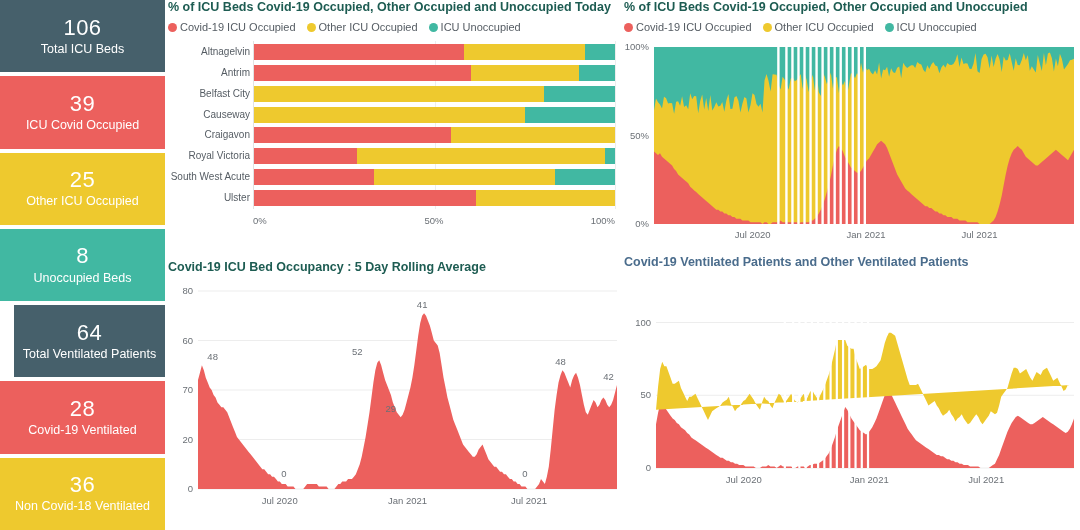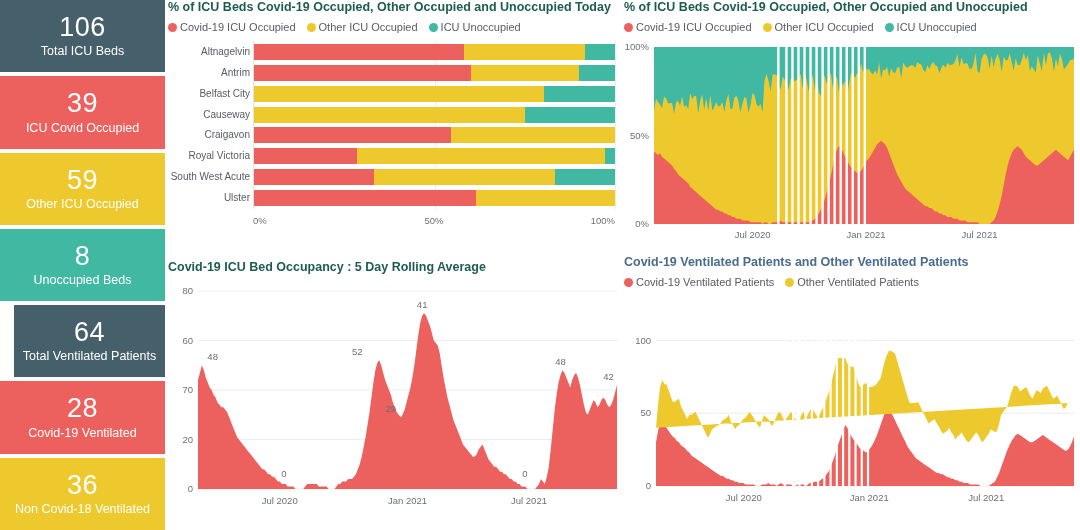--- a/index.html
+++ b/index.html
@@ -20,21 +20,21 @@
   .kpi-tile {
     flex: 1 1 0;
     margin-bottom: 4px;
     display: flex; flex-direction: column;
     align-items: center; justify-content: center;
     color: #ffffff;
     overflow: hidden;
   }
   .kpi-tile:last-child { margin-bottom: 0; }
   .kpi-value {
-    font-size: 27px; font-weight: 400; line-height: 1.05;
+    font-size: 22px; font-weight: 400; line-height: 1.05;
     letter-spacing: .5px;
   }
   .kpi-label {
     font-size: 12.5px; font-weight: 400; line-height: 1.2;
     margin-top: 3px; white-space: nowrap;
   }
 
   
   .panel { position: absolute; }
   #panel-tl { left: 168px; top: 0;    width: 455px; height: 258px; }
@@ -108,21 +108,21 @@
   <div class="kpi-column" id="kpi-column">
       <div class="kpi-tile" style="background: rgb(70, 96, 107);">
         <div class="kpi-value">106</div>
         <div class="kpi-label">Total ICU Beds</div>
       </div>
       <div class="kpi-tile" style="background: rgb(236, 96, 93);">
         <div class="kpi-value">39</div>
         <div class="kpi-label">ICU Covid Occupied</div>
       </div>
       <div class="kpi-tile" style="background: rgb(238, 201, 46);">
-        <div class="kpi-value">59</div>
+        <div class="kpi-value">25</div>
         <div class="kpi-label">Other ICU Occupied</div>
       </div>
       <div class="kpi-tile" style="background: rgb(65, 184, 162);">
         <div class="kpi-value">8</div>
         <div class="kpi-label">Unoccupied Beds</div>
       </div>
       <div class="kpi-tile" style="background: rgb(70, 96, 107); margin-left: 14px;">
         <div class="kpi-value">64</div>
         <div class="kpi-label">Total Ventilated Patients</div>
       </div>
@@ -284,30 +284,20 @@
         <span class="dlabel" style="left: 222.74px; top: 120.225px;">29</span>
         <span class="dlabel" style="left: 254.165px; top: 16.275px;">41</span>
         <span class="dlabel" style="left: 356.82px; top: 184.575px;">0</span>
         <span class="dlabel" style="left: 392.435px; top: 73.2px;">48</span>
         <span class="dlabel" style="left: 440.62px; top: 88.05px;">42</span>
       </div>
   </div>
 
   <div class="panel" id="panel-br">
     <div class="panel-title blue">Covid-19 Ventilated Patients and Other Ventilated Patients</div>
-    <div class="legend" id="legend-br">
-        <div class="legend-item">
-          <span class="legend-dot" style="background: rgb(236, 96, 93);"></span>
-          <span class="legend-text">Covid-19 Ventilated Patients</span>
-        </div>
-        <div class="legend-item">
-          <span class="legend-dot" style="background: rgb(238, 201, 46);"></span>
-          <span class="legend-text">Other Ventilated Patients</span>
-        </div>
-      </div>
     <div class="chart-area" id="chart-br" style="height: 212px;">
         <svg width="456" height="212" class="chart-svg">
           <line x1="32" x2="450" y1="44.54545454545453" y2="44.54545454545453" stroke="#ededed" stroke-width="1"></line>
           <line x1="32" x2="450" y1="117.27272727272727" y2="117.27272727272727" stroke="#ededed" stroke-width="1"></line>
           <line x1="32" x2="450" y1="190" y2="190" stroke="#ededed" stroke-width="1"></line>
           <path d="M32.00,146.36L34.08,134.73L36.16,126.00L38.24,123.09L40.32,128.91L42.40,131.82L44.48,134.73L46.56,137.64L48.64,140.55L50.72,142.00L52.80,144.91L54.88,146.36L56.96,149.27L59.03,150.73L61.11,152.18L63.19,155.09L65.27,156.55L67.35,159.45L69.43,160.91L71.51,162.36L73.59,163.82L75.67,165.27L77.75,166.73L79.83,168.18L81.91,169.64L83.99,171.09L86.07,172.55L88.15,174.00L90.23,175.45L92.31,176.91L94.39,178.36L96.47,179.82L98.55,179.82L100.63,181.27L102.71,182.73L104.79,182.73L106.87,184.18L108.95,184.18L111.02,185.64L113.10,185.64L115.18,187.09L117.26,187.09L119.34,187.09L121.42,188.55L123.50,188.55L125.58,188.55L127.66,188.55L129.74,188.55L131.82,190.00L133.90,190.00L135.98,190.00L138.06,188.55L140.14,188.55L142.22,188.55L144.30,187.09L146.38,188.55L148.46,188.55L150.54,188.55L152.62,190.00L154.70,188.55L156.78,187.09L158.86,188.55L160.94,188.55L163.01,188.55L165.09,188.55L167.17,188.55L169.25,190.00L171.33,190.00L173.41,188.55L175.49,188.55L177.57,188.55L179.65,188.55L181.73,190.00L183.81,188.55L185.89,187.09L187.97,187.09L190.05,185.64L192.13,185.64L194.21,185.64L196.29,184.18L198.37,182.73L200.45,181.27L202.53,178.36L204.61,175.45L206.69,171.09L208.77,165.27L210.85,159.45L212.93,152.18L215.00,146.36L217.08,140.55L219.16,134.73L221.24,128.91L223.32,131.82L225.40,136.18L227.48,140.55L229.56,143.45L231.64,146.36L233.72,149.27L235.80,152.18L237.88,153.64L239.96,155.09L242.04,156.55L244.12,155.09L246.20,152.18L248.28,149.27L250.36,144.91L252.44,140.55L254.52,134.73L256.60,128.91L258.68,123.09L260.76,117.27L262.84,114.36L264.92,112.91L267.00,115.82L269.07,120.18L271.15,124.55L273.23,128.91L275.31,133.27L277.39,137.64L279.47,142.00L281.55,146.36L283.63,150.73L285.71,153.64L287.79,156.55L289.87,159.45L291.95,162.36L294.03,163.82L296.11,165.27L298.19,166.73L300.27,168.18L302.35,169.64L304.43,171.09L306.51,172.55L308.59,174.00L310.67,175.45L312.75,176.91L314.83,176.91L316.91,178.36L318.99,178.36L321.06,179.82L323.14,181.27L325.22,181.27L327.30,182.73L329.38,182.73L331.46,184.18L333.54,184.18L335.62,185.64L337.70,185.64L339.78,187.09L341.86,187.09L343.94,187.09L346.02,188.55L348.10,188.55L350.18,188.55L352.26,188.55L354.34,188.55L356.42,190.00L358.50,190.00L360.58,190.00L362.66,190.00L364.74,190.00L366.82,188.55L368.90,187.09L370.98,185.64L373.05,181.27L375.13,176.91L377.21,171.09L379.29,165.27L381.37,159.45L383.45,153.64L385.53,149.27L387.61,144.91L389.69,142.00L391.77,139.09L393.85,137.64L395.93,139.09L398.01,140.55L400.09,142.00L402.17,143.45L404.25,144.91L406.33,146.36L408.41,146.36L410.49,144.91L412.57,143.45L414.65,142.00L416.73,140.55L418.81,139.09L420.89,140.55L422.97,142.00L425.04,143.45L427.12,144.91L429.20,146.36L431.28,147.82L433.36,149.27L435.44,150.73L437.52,152.18L439.60,153.64L441.68,155.09L443.76,153.64L445.84,150.73L447.92,146.36L450.00,140.55L450.00,190.00L447.92,190.00L445.84,190.00L443.76,190.00L441.68,190.00L439.60,190.00L437.52,190.00L435.44,190.00L433.36,190.00L431.28,190.00L429.20,190.00L427.12,190.00L425.04,190.00L422.97,190.00L420.89,190.00L418.81,190.00L416.73,190.00L414.65,190.00L412.57,190.00L410.49,190.00L408.41,190.00L406.33,190.00L404.25,190.00L402.17,190.00L400.09,190.00L398.01,190.00L395.93,190.00L393.85,190.00L391.77,190.00L389.69,190.00L387.61,190.00L385.53,190.00L383.45,190.00L381.37,190.00L379.29,190.00L377.21,190.00L375.13,190.00L373.05,190.00L370.98,190.00L368.90,190.00L366.82,190.00L364.74,190.00L362.66,190.00L360.58,190.00L358.50,190.00L356.42,190.00L354.34,190.00L352.26,190.00L350.18,190.00L348.10,190.00L346.02,190.00L343.94,190.00L341.86,190.00L339.78,190.00L337.70,190.00L335.62,190.00L333.54,190.00L331.46,190.00L329.38,190.00L327.30,190.00L325.22,190.00L323.14,190.00L321.06,190.00L318.99,190.00L316.91,190.00L314.83,190.00L312.75,190.00L310.67,190.00L308.59,190.00L306.51,190.00L304.43,190.00L302.35,190.00L300.27,190.00L298.19,190.00L296.11,190.00L294.03,190.00L291.95,190.00L289.87,190.00L287.79,190.00L285.71,190.00L283.63,190.00L281.55,190.00L279.47,190.00L277.39,190.00L275.31,190.00L273.23,190.00L271.15,190.00L269.07,190.00L267.00,190.00L264.92,190.00L262.84,190.00L260.76,190.00L258.68,190.00L256.60,190.00L254.52,190.00L252.44,190.00L250.36,190.00L248.28,190.00L246.20,190.00L244.12,190.00L242.04,190.00L239.96,190.00L237.88,190.00L235.80,190.00L233.72,190.00L231.64,190.00L229.56,190.00L227.48,190.00L225.40,190.00L223.32,190.00L221.24,190.00L219.16,190.00L217.08,190.00L215.00,190.00L212.93,190.00L210.85,190.00L208.77,190.00L206.69,190.00L204.61,190.00L202.53,190.00L200.45,190.00L198.37,190.00L196.29,190.00L194.21,190.00L192.13,190.00L190.05,190.00L187.97,190.00L185.89,190.00L183.81,190.00L181.73,190.00L179.65,190.00L177.57,190.00L175.49,190.00L173.41,190.00L171.33,190.00L169.25,190.00L167.17,190.00L165.09,190.00L163.01,190.00L160.94,190.00L158.86,190.00L156.78,190.00L154.70,190.00L152.62,190.00L150.54,190.00L148.46,190.00L146.38,190.00L144.30,190.00L142.22,190.00L140.14,190.00L138.06,190.00L135.98,190.00L133.90,190.00L131.82,190.00L129.74,190.00L127.66,190.00L125.58,190.00L123.50,190.00L121.42,190.00L119.34,190.00L117.26,190.00L115.18,190.00L113.10,190.00L111.02,190.00L108.95,190.00L106.87,190.00L104.79,190.00L102.71,190.00L100.63,190.00L98.55,190.00L96.47,190.00L94.39,190.00L92.31,190.00L90.23,190.00L88.15,190.00L86.07,190.00L83.99,190.00L81.91,190.00L79.83,190.00L77.75,190.00L75.67,190.00L73.59,190.00L71.51,190.00L69.43,190.00L67.35,190.00L65.27,190.00L63.19,190.00L61.11,190.00L59.03,190.00L56.96,190.00L54.88,190.00L52.80,190.00L50.72,190.00L48.64,190.00L46.56,190.00L44.48,190.00L42.40,190.00L40.32,190.00L38.24,190.00L36.16,190.00L34.08,190.00L32.00,190.00Z" fill="#ec605d"></path>
           <path d="M32.00,131.82L34.08,108.55L36.16,91.09L38.24,83.82L40.32,88.18L42.40,88.18L44.48,94.00L46.56,99.82L48.64,105.64L50.72,105.64L52.80,104.18L54.88,102.73L56.96,110.00L59.03,114.36L61.11,118.73L63.19,123.09L65.27,118.73L67.35,118.73L69.43,117.27L71.51,115.82L73.59,120.18L75.67,124.55L77.75,128.91L79.83,133.27L81.91,137.64L83.99,142.00L86.07,137.64L88.15,133.27L90.23,131.82L92.31,130.36L94.39,128.91L96.47,127.45L98.55,124.55L100.63,123.09L102.71,121.64L104.79,118.73L106.87,126.00L108.95,128.91L111.02,133.27L113.10,130.36L115.18,128.91L117.26,126.00L119.34,123.09L121.42,121.64L123.50,118.73L125.58,115.82L127.66,118.73L129.74,121.64L131.82,126.00L133.90,128.91L135.98,131.82L138.06,124.55L140.14,118.73L142.22,121.64L144.30,123.09L146.38,127.45L148.46,130.36L150.54,124.55L152.62,120.18L154.70,115.82L156.78,117.27L158.86,121.64L160.94,124.55L163.01,121.64L165.09,118.73L167.17,115.82L169.25,120.18L171.33,123.09L173.41,124.55L175.49,121.64L177.57,118.73L179.65,115.82L181.73,123.09L183.81,118.73L185.89,114.36L187.97,111.45L190.05,115.82L192.13,118.73L194.21,121.64L196.29,117.27L198.37,112.91L200.45,108.55L202.53,102.73L204.61,96.91L206.69,89.64L208.77,80.91L210.85,72.18L212.93,62.00L215.00,62.00L217.08,62.00L219.16,62.00L221.24,62.00L223.32,67.82L225.40,69.27L227.48,70.73L229.56,70.73L231.64,79.45L233.72,85.27L235.80,91.09L237.88,89.64L239.96,88.18L242.04,86.73L244.12,91.09L246.20,91.09L248.28,91.09L250.36,89.64L252.44,88.18L254.52,85.27L256.60,82.36L258.68,73.64L260.76,64.91L262.84,59.09L264.92,54.73L267.00,54.73L269.07,56.18L271.15,57.64L273.23,64.91L275.31,72.18L277.39,79.45L279.47,86.73L281.55,94.00L283.63,101.27L285.71,107.09L287.79,107.09L289.87,107.09L291.95,107.09L294.03,105.64L296.11,110.00L298.19,114.36L300.27,118.73L302.35,123.09L304.43,127.45L306.51,126.00L308.59,124.55L310.67,123.09L312.75,127.45L314.83,130.36L316.91,134.73L318.99,137.64L321.06,136.18L323.14,134.73L325.22,131.82L327.30,136.18L329.38,139.09L331.46,143.45L333.54,140.55L335.62,139.09L337.70,136.18L339.78,140.55L341.86,143.45L343.94,146.36L346.02,144.91L348.10,142.00L350.18,139.09L352.26,136.18L354.34,139.09L356.42,143.45L358.50,146.36L360.58,143.45L362.66,140.55L364.74,137.64L366.82,133.27L368.90,134.73L370.98,136.18L373.05,134.73L375.13,127.45L377.21,118.73L379.29,115.82L381.37,112.91L383.45,110.00L385.53,102.73L387.61,95.45L389.69,89.64L391.77,89.64L393.85,91.09L395.93,95.45L398.01,94.00L400.09,92.55L402.17,91.09L404.25,95.45L406.33,99.82L408.41,102.73L410.49,98.36L412.57,94.00L414.65,95.45L416.73,96.91L418.81,92.55L420.89,91.09L422.97,89.64L425.04,94.00L427.12,98.36L429.20,102.73L431.28,101.27L433.36,99.82L435.44,104.18L437.52,108.55L439.60,112.91L441.68,111.45L443.76,107.09L445.84,107.09L447.92,NaNL450.00,NaNL450.00,140.55L447.92,146.36L445.84,150.73L443.76,153.64L441.68,155.09L439.60,153.64L437.52,152.18L435.44,150.73L433.36,149.27L431.28,147.82L429.20,146.36L427.12,144.91L425.04,143.45L422.97,142.00L420.89,140.55L418.81,139.09L416.73,140.55L414.65,142.00L412.57,143.45L410.49,144.91L408.41,146.36L406.33,146.36L404.25,144.91L402.17,143.45L400.09,142.00L398.01,140.55L395.93,139.09L393.85,137.64L391.77,139.09L389.69,142.00L387.61,144.91L385.53,149.27L383.45,153.64L381.37,159.45L379.29,165.27L377.21,171.09L375.13,176.91L373.05,181.27L370.98,185.64L368.90,187.09L366.82,188.55L364.74,190.00L362.66,190.00L360.58,190.00L358.50,190.00L356.42,190.00L354.34,188.55L352.26,188.55L350.18,188.55L348.10,188.55L346.02,188.55L343.94,187.09L341.86,187.09L339.78,187.09L337.70,185.64L335.62,185.64L333.54,184.18L331.46,184.18L329.38,182.73L327.30,182.73L325.22,181.27L323.14,181.27L321.06,179.82L318.99,178.36L316.91,178.36L314.83,176.91L312.75,176.91L310.67,175.45L308.59,174.00L306.51,172.55L304.43,171.09L302.35,169.64L300.27,168.18L298.19,166.73L296.11,165.27L294.03,163.82L291.95,162.36L289.87,159.45L287.79,156.55L285.71,153.64L283.63,150.73L281.55,146.36L279.47,142.00L277.39,137.64L275.31,133.27L273.23,128.91L271.15,124.55L269.07,120.18L267.00,115.82L264.92,112.91L262.84,114.36L260.76,117.27L258.68,123.09L256.60,128.91L254.52,134.73L252.44,140.55L250.36,144.91L248.28,149.27L246.20,152.18L244.12,155.09L242.04,156.55L239.96,155.09L237.88,153.64L235.80,152.18L233.72,149.27L231.64,146.36L229.56,143.45L227.48,140.55L225.40,136.18L223.32,131.82L221.24,128.91L219.16,134.73L217.08,140.55L215.00,146.36L212.93,152.18L210.85,159.45L208.77,165.27L206.69,171.09L204.61,175.45L202.53,178.36L200.45,181.27L198.37,182.73L196.29,184.18L194.21,185.64L192.13,185.64L190.05,185.64L187.97,187.09L185.89,187.09L183.81,188.55L181.73,190.00L179.65,188.55L177.57,188.55L175.49,188.55L173.41,188.55L171.33,190.00L169.25,190.00L167.17,188.55L165.09,188.55L163.01,188.55L160.94,188.55L158.86,188.55L156.78,187.09L154.70,188.55L152.62,190.00L150.54,188.55L148.46,188.55L146.38,188.55L144.30,187.09L142.22,188.55L140.14,188.55L138.06,188.55L135.98,190.00L133.90,190.00L131.82,190.00L129.74,188.55L127.66,188.55L125.58,188.55L123.50,188.55L121.42,188.55L119.34,187.09L117.26,187.09L115.18,187.09L113.10,185.64L111.02,185.64L108.95,184.18L106.87,184.18L104.79,182.73L102.71,182.73L100.63,181.27L98.55,179.82L96.47,179.82L94.39,178.36L92.31,176.91L90.23,175.45L88.15,174.00L86.07,172.55L83.99,171.09L81.91,169.64L79.83,168.18L77.75,166.73L75.67,165.27L73.59,163.82L71.51,162.36L69.43,160.91L67.35,159.45L65.27,156.55L63.19,155.09L61.11,152.18L59.03,150.73L56.96,149.27L54.88,146.36L52.80,144.91L50.72,142.00L48.64,140.55L46.56,137.64L44.48,134.73L42.40,131.82L40.32,128.91L38.24,123.09L36.16,126.00L34.08,134.73L32.00,146.36Z" fill="#eec92e"></path>
           <rect x="159.7353233830846" y="30" width="2.2" height="160" fill="#ffffff"></rect>
           <rect x="168.0537313432836" y="30" width="2.2" height="160" fill="#ffffff"></rect>
           <rect x="174.29253731343286" y="30" width="2.2" height="160" fill="#ffffff"></rect>

